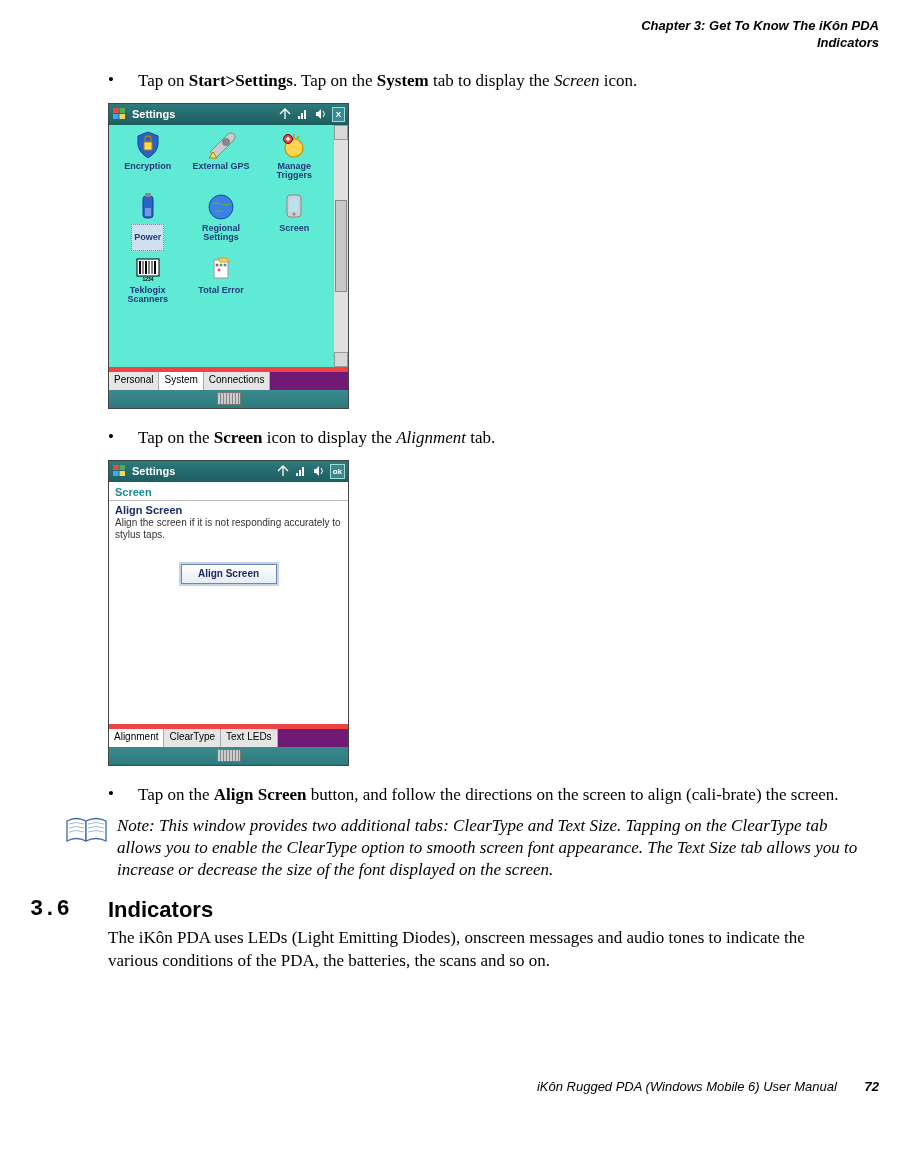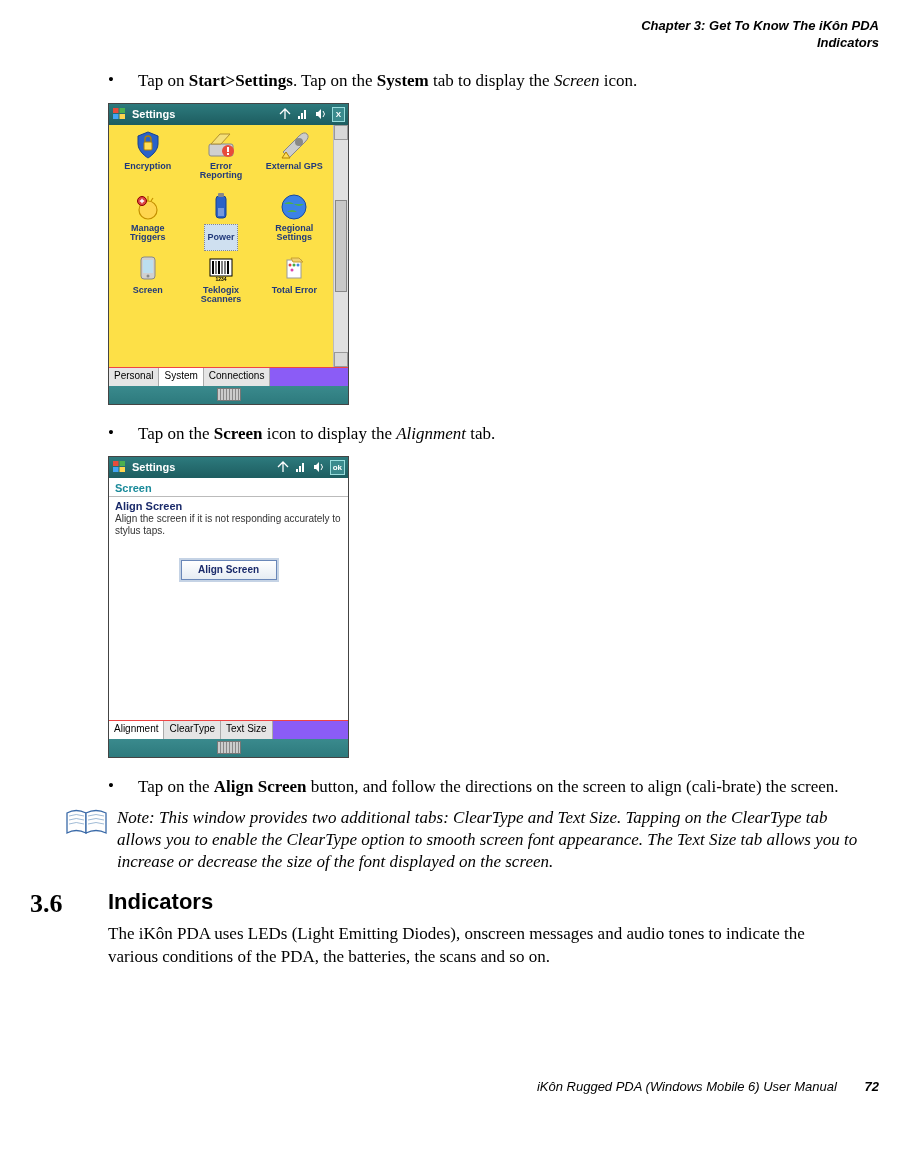--- a/index.html
+++ b/index.html
@@ -61,23 +61,23 @@
   .note-text {
     font-style: italic;
     line-height: 1.3;
   }
   .section-row {
     display: flex;
     margin-left: 0px;
     margin-bottom: 4px;
   }
   .section-num {
-    font-family: Liberation Serif, serif;
-    font-weight: bold;
-    font-size: 26px;
+    font-family: Liberation Mono, monospace;
+    font-weight: bold;
+    font-size: 22px;
     width: 78px;
   }
   .section-title {
     font-family: "Trebuchet MS", sans-serif;
     font-weight: bold;
     font-size: 22px;
   }
   .section-body {
     margin-left: 78px;
     margin-right: 20px;
@@ -132,21 +132,21 @@
     border: 1px solid #9dd;
     color: #fff;
     font-size: 8px;
     font-weight: bold;
     padding: 0 2px;
     height: 13px;
     line-height: 13px;
   }
   .x-btn { padding: 0 3px; }
   .pda-body {
-    background: #fde047;
+    background: #5eead4;
     height: 242px;
     display: flex;
     position: relative;
   }
   .sys-grid {
     flex: 1;
     display: grid;
     grid-template-columns: repeat(3, 1fr);
     grid-auto-rows: 62px;
     padding: 5px 2px 0 2px;
@@ -186,23 +186,23 @@
     border: 1px solid #888;
   }
   .scrollbar .arrow {
     height: 13px;
     background: #d8d8d8;
     border: 1px solid #999;
     display: block;
   }
   .tabrow {
     display: flex;
-    background: #8b5cf6;
+    background: #701a75;
     height: 18px;
-    border-top: 1px solid #ef4444;
+    border-top: 5px solid #ef4444;
   }
   .tabrow .tab {
     padding: 2px 5px;
     font-size: 10px;
     background: #e5e5e5;
     border-right: 1px solid #aaa;
   }
   .tabrow .tab.active {
     background: #fff;
     font-weight: normal;
@@ -322,33 +322,20 @@
             <div class="sys-icon">
                 <svg width="30" height="30" viewBox="0 0 30 30">
                   <path d="M15 2 L25 6 V14 C25 22 15 28 15 28 C15 28 5 22 5 14 V6 Z" fill="#2a62c8" stroke="#16408f"></path>
                   <rect x="11" y="12" width="8" height="8" rx="1" fill="#ffdd55" stroke="#b08000"></rect>
                   <path d="M12 12 V9 a3 3 0 0 1 6 0 V12" fill="none" stroke="#b08000" stroke-width="1.3"></path>
                 </svg>
               </div>
             <div>Encryption</div>
           </div>
 
-          <div class="sys-item">
-            <div class="sys-icon">
-                <svg width="30" height="30" viewBox="0 0 30 30">
-                  <rect x="3" y="14" width="24" height="12" rx="2" fill="#d0d0d0" stroke="#888"></rect>
-                  <path d="M5 14 L14 4 H24 L15 14 Z" fill="#f5e07a" stroke="#b09030"></path>
-                  <circle cx="22" cy="21" r="6" fill="#e74c3c"></circle>
-                  <rect x="21" y="17" width="2" height="5" fill="#fff"></rect>
-                  <rect x="21" y="23" width="2" height="2" fill="#fff"></rect>
-                </svg>
-              </div>
-            <div style="white-space:pre-line">Error
-Reporting</div>
-          </div>
 
           <div class="sys-item">
             <div class="sys-icon">
                 <svg width="30" height="30" viewBox="0 0 30 30">
                   <path d="M4 22 L20 6 Q25 1 28 4 Q31 7 26 12 L10 28 Z" fill="#ccc" stroke="#888"></path>
                   <circle cx="20" cy="12" r="4" fill="#888"></circle>
                   <path d="M3 28 L7 22 L11 28 Z" fill="#ffdd55" stroke="#b08000"></path>
                 </svg>
               </div>
             <div>External GPS</div>
@@ -499,21 +486,21 @@
       </div>
       <div class="pda2-body">
         <div class="screen-hdr">Screen</div>
         <div class="align-title">Align Screen</div>
         <div class="align-desc">Align the screen if it is not responding accurately to stylus taps.</div>
         <button class="align-btn">Align Screen</button>
       </div>
       <div class="tabrow">
         <div class="tab active">Alignment</div>
         <div class="tab">ClearType</div>
-        <div class="tab">Text Size</div>
+        <div class="tab">Text LEDs</div>
       </div>
       <div class="sip-bar">
         <div class="sip-kb"></div>
       </div>
     </div>
   </div>
 
   <div class="bullet-block">
     <div class="bullet">
       <div class="dot">•</div>

